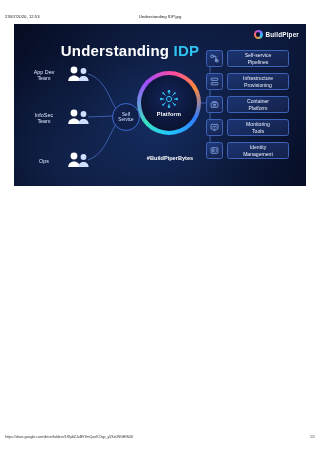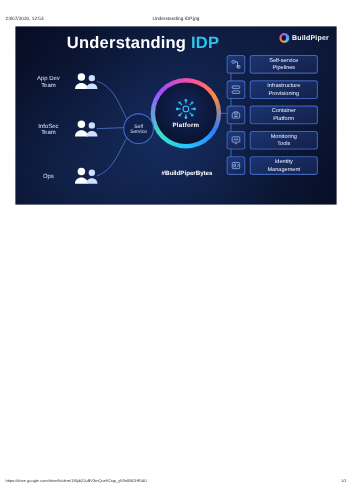--- a/index.html
+++ b/index.html
@@ -87,21 +87,21 @@
   .brand-name {
     font-size: 6.3px;
     font-weight: bold;
     color: #ffffff;
     letter-spacing: .2px;
   }
 
   
   .title {
     position: absolute;
-    top: 7px;
+    top: 18px;
     left: 0; width: 232px;
     text-align: center;
     font-size: 15px;
     font-weight: bold;
     color: #ffffff;
     letter-spacing: .2px;
     z-index: 5;
   }
   .title .accent { color: #2fc4f0; }
 

